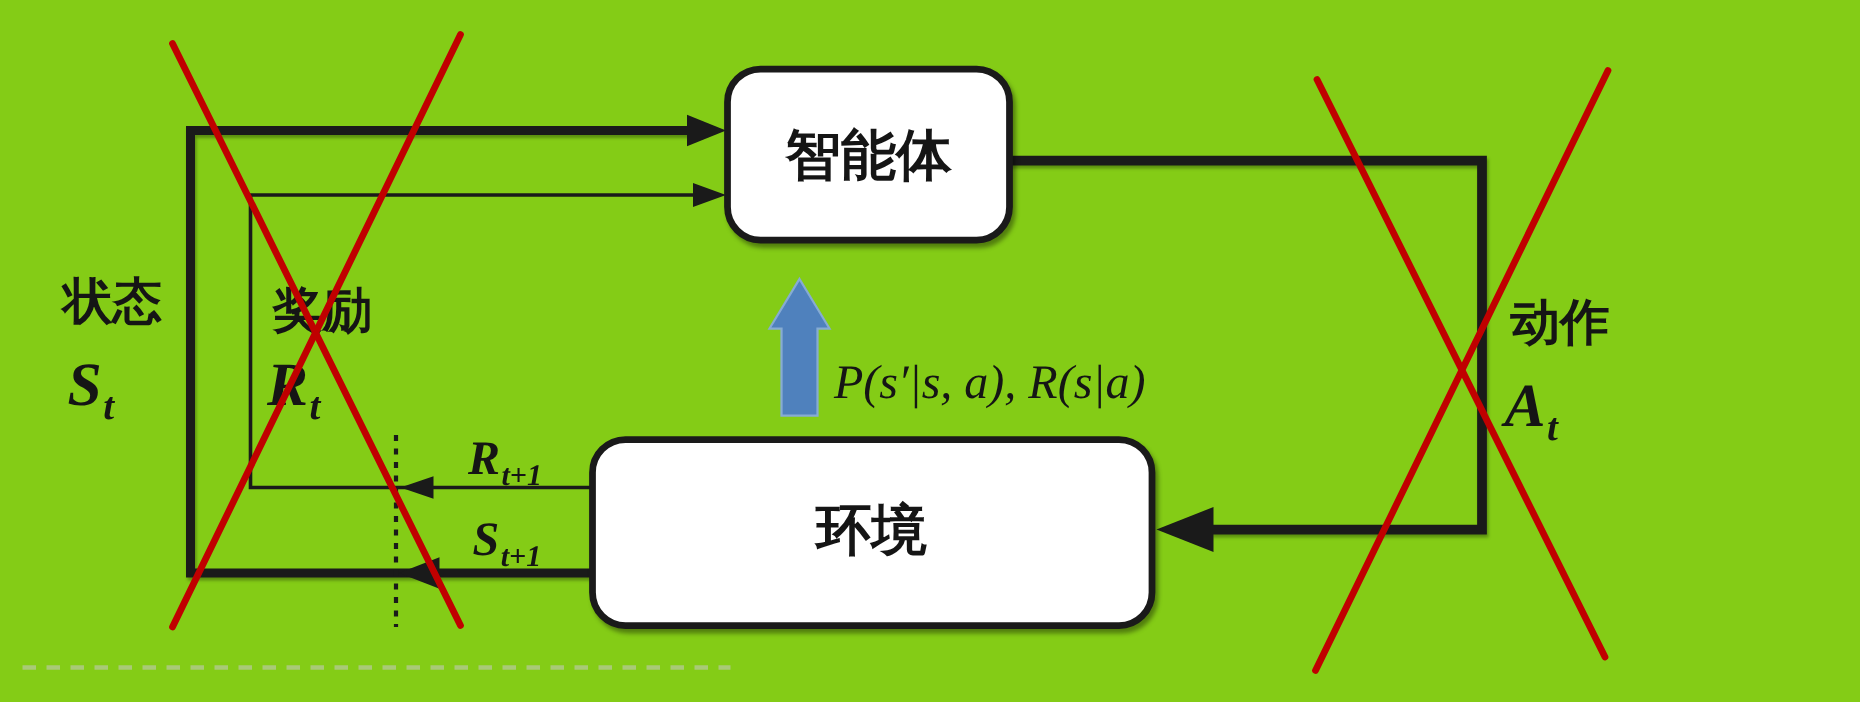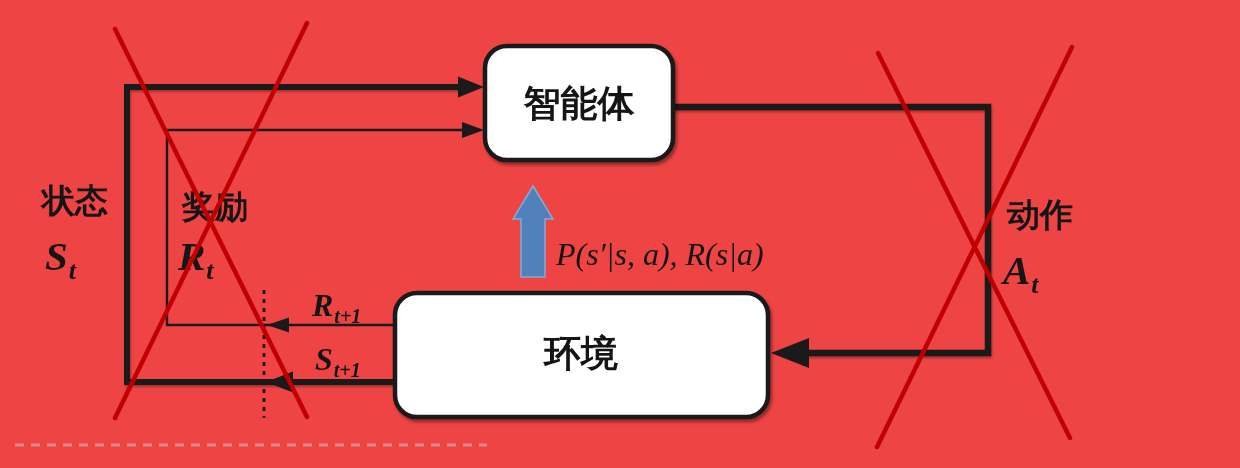--- a/index.html
+++ b/index.html
@@ -1,16 +1,16 @@
 <!DOCTYPE html>
 <html style="--line: #1a1a1a; --cross: #c00000; --up-arrow: #4f81bd; --faint-dotted: #c8c8c8;"><head>
 <meta charset="utf-8">
 <style>
   html,body{margin:0;padding:0;background:#ffffff;}
-  .stage{position:relative;width:1240px;height:468px;background:#ef4444;overflow:hidden;text-align:center;}
+  .stage{position:relative;width:1240px;height:468px;background:#84cc16;overflow:hidden;text-align:center;}
   svg{display:block;}
   text{font-family:"Liberation Serif","DejaVu Serif",serif;fill:#151515;}
   .cjk{font-weight:600;}
   .box-label{font-size:37px;font-weight:600;}
   .caption{font-size:33px;}
   .math-big{font-size:41px;font-style:italic;font-weight:bold;}
   .math-mid{font-size:32px;font-style:italic;font-weight:bold;}
   .math-sub{font-size:26px;font-style:italic;font-weight:bold;}
   .math-sub-mid{font-size:20px;font-style:italic;font-weight:bold;}
   .math-plain{font-size:32px;font-style:italic;font-weight:normal;}

